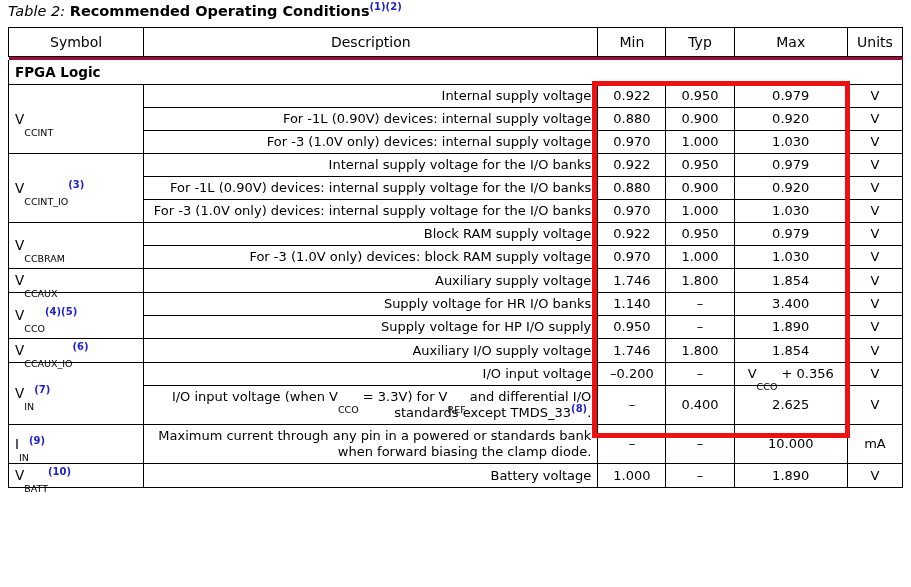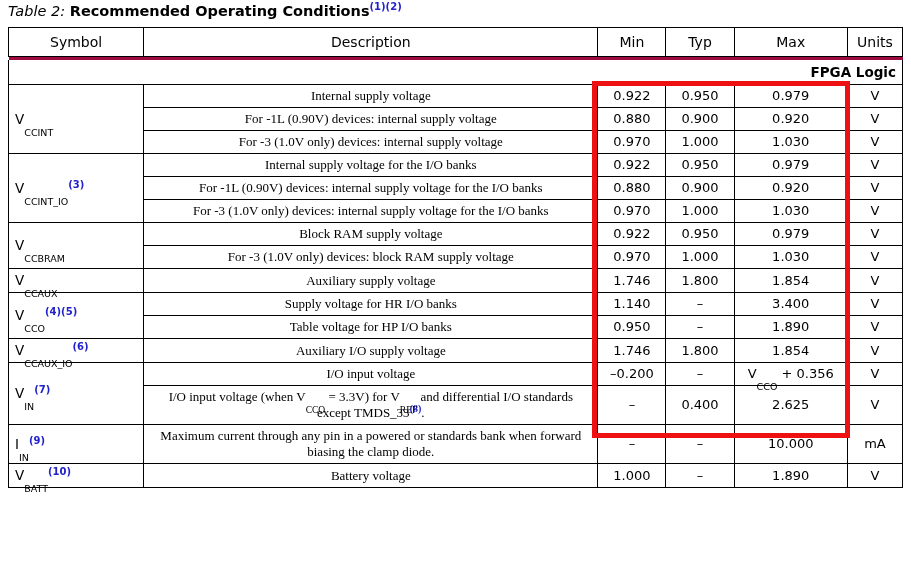--- a/index.html
+++ b/index.html
@@ -43,24 +43,24 @@
     height:22px;padding:2px 4px;
     border-bottom:none;
   }
   
   tr.maroon-rule td{
     padding:0;height:3px;border:none;
     background:#9e0b40;
   }
   tr.section td{
     font-weight:bold;font-size:13.5px;
-    border-top:none;height:20px;padding:2px 6px;text-align:right;
+    border-top:none;height:20px;padding:2px 6px;
   }
   td.sym{padding-left:5px;white-space:nowrap;}
-  td.desc{text-align:center;font-family:Liberation Serif, serif;}
+  td.desc{text-align:right;}
   td.num{text-align:center;white-space:nowrap;}
   td.unit{text-align:center;}
 
   .col-sym{width:135px;}
   .col-desc{width:453px;}
   .col-min{width:68px;}
   .col-typ{width:68px;}
   .col-max{width:113px;}
   .col-unit{width:55px;}
 
@@ -198,21 +198,21 @@
         <td class="sym" rowspan="2">
           <span class="vsym">V</span><sub>CCO</sub><span class="sup">(4)(5)</span>
         </td>
         <td class="desc">Supply voltage for HR I/O banks</td>
         <td class="num">1.140</td>
         <td class="num">–</td>
         <td class="num">3.400</td>
         <td class="unit">V</td>
       </tr>
       <tr>
-        <td class="desc">Table voltage for HP I/O banks</td>
+        <td class="desc">Supply voltage for HP I/O supply</td>
         <td class="num">0.950</td>
         <td class="num">–</td>
         <td class="num">1.890</td>
         <td class="unit">V</td>
       </tr>
 
       <tr>
         <td class="sym">
           <span class="vsym">V</span><sub>CCAUX_IO</sub><span class="sup">(6)</span>
         </td>

